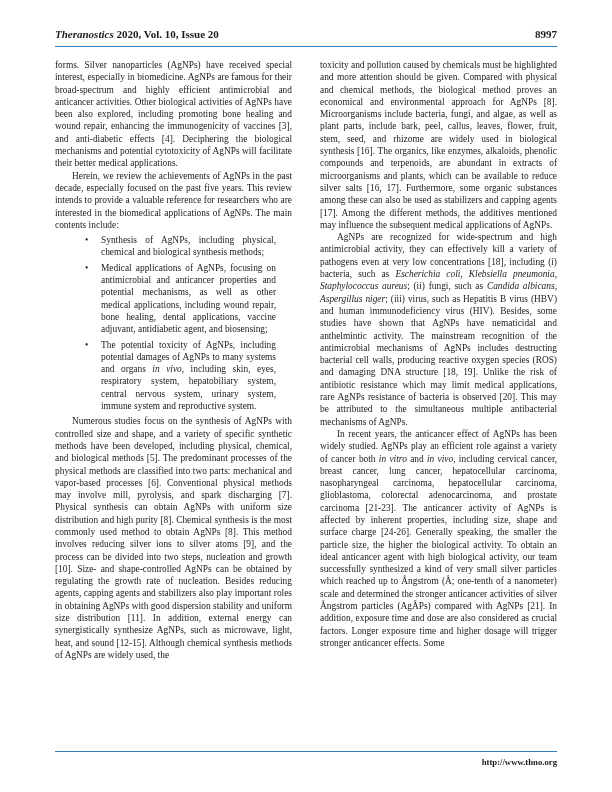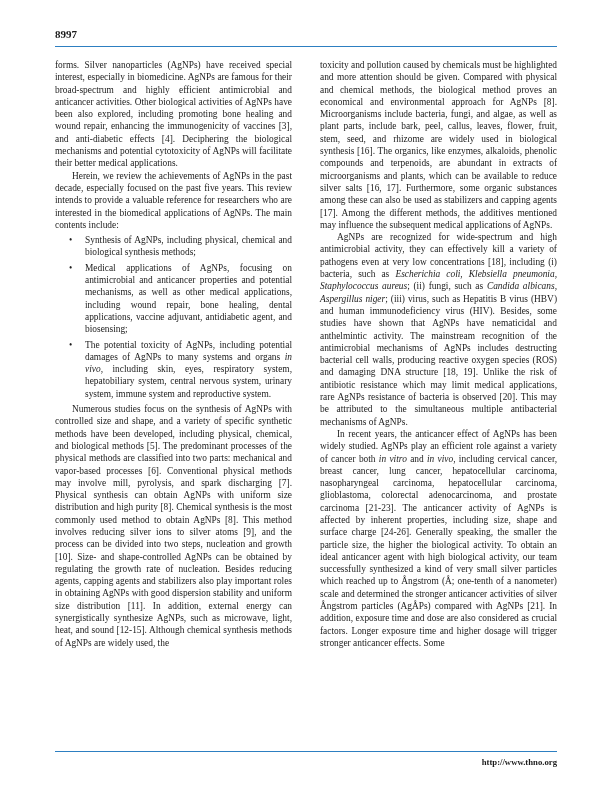--- a/index.html
+++ b/index.html
@@ -33,21 +33,21 @@
   }
   .col {
     width: 242px;
     font-size: 9.4px;
     line-height: 12.3px;
     text-align: justify;
   }
   .col p { margin: 0; }
   .col p.ind { text-indent: 17px; }
   .it { font-style: italic; }
-  ul.bullets { margin: 3px 0; padding: 0; list-style: none; }
+  ul.bullets { margin: 3px 16px; padding: 0; list-style: none; }
   ul.bullets li { position: relative; padding-left: 30px; margin: 3px 0; }
   ul.bullets li::before {
     content: "\2022";
     position: absolute; left: 14px; top: 0;
   }
   .footer-rule {
     position: absolute;
     left: 55px; right: 55px; top: 751px;
     height: 0; border-top: 1.6px solid var(--accent);
   }
@@ -59,20 +59,23 @@
     text-decoration: none;
     text-align: right;
   }
 </style>
 </head>
 <body>
 
 <div class="sheet">
 
   <div class="header">
+    <div>
+      <span class="journal-name">Theranostics</span><span> 2020, Vol. 10, Issue 20</span>
+    </div>
     <span>8997</span>
   </div>
   <div class="header-rule"></div>
 
   <div class="columns">
 
     <div class="col">
       <p><span>forms. Silver nanoparticles (AgNPs) have received special interest, especially in biomedicine. AgNPs are famous for their broad-spectrum and highly efficient antimicrobial and anticancer activities. Other biological activities of AgNPs have been also explored, including promoting bone healing and wound repair, enhancing the immunogenicity of vaccines [3], and anti-diabetic effects [4]. Deciphering the biological mechanisms and potential cytotoxicity of AgNPs will facilitate their better medical applications.</span></p>
       <p class="ind"><span>Herein, we review the achievements of AgNPs in the past decade, especially focused on the past five years. This review intends to provide a valuable reference for researchers who are interested in the biomedical applications of AgNPs. The main contents include:</span></p>
       <ul class="bullets">

